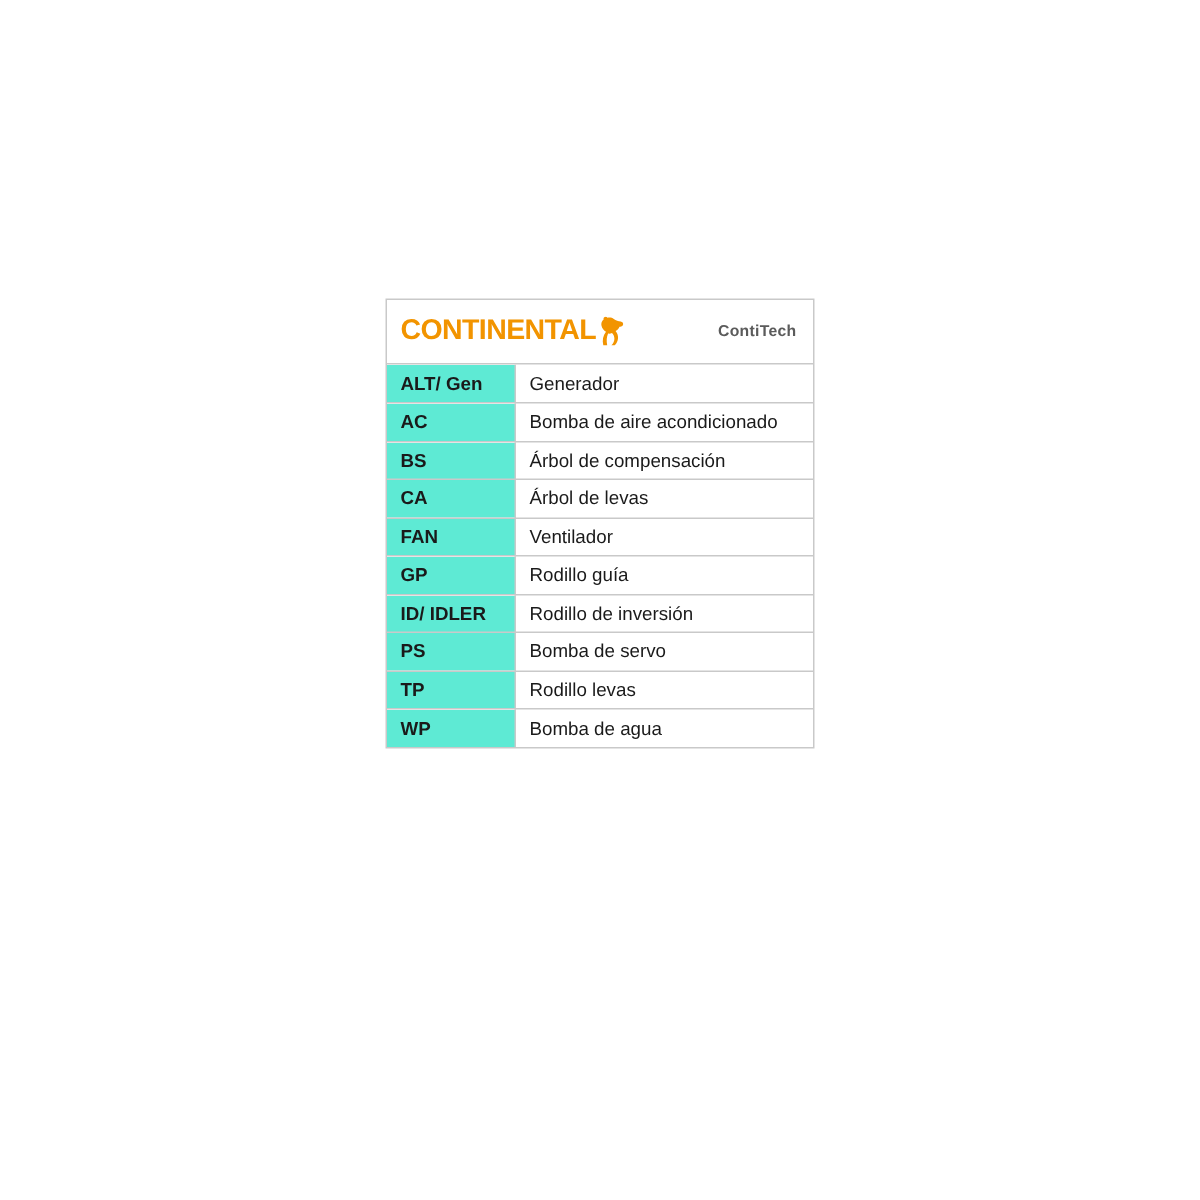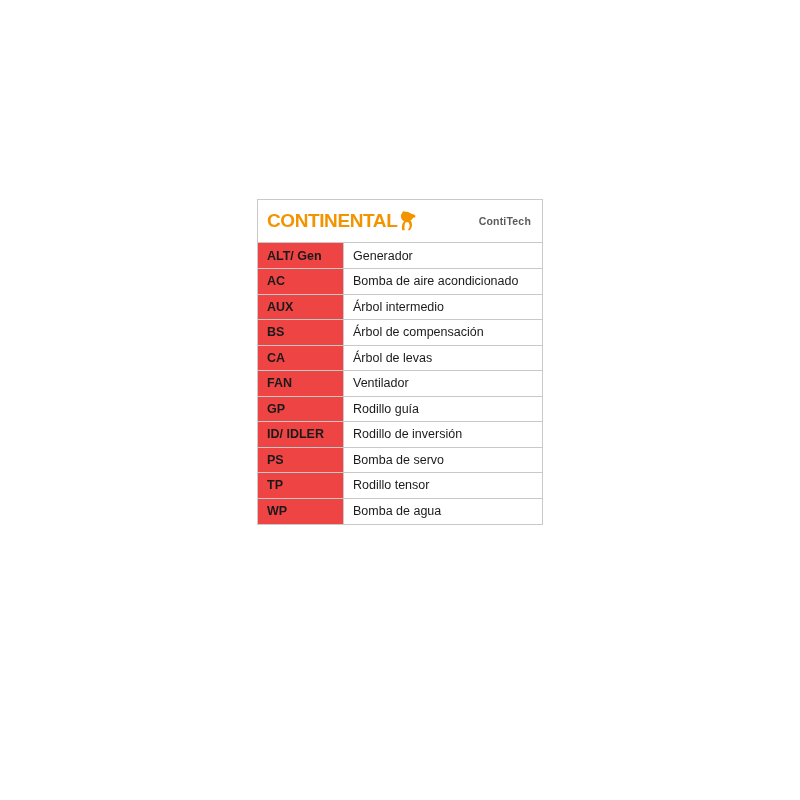--- a/index.html
+++ b/index.html
@@ -75,21 +75,21 @@
     padding: 0 0 0 9px;
     font-size: 12.5px;
     color: #1a1a1a;
     vertical-align: middle;
     white-space: nowrap;
     overflow: hidden;
   }
   table.legend tr:last-child td { border-bottom: none; }
   td.abbr {
     width: 76px;
-    background: #ef4444;
+    background: #5eead4;
     font-weight: bold;
     border-right: 1px solid #c9c9c9;
   }
   td.desc {
     background: #ffffff;
     font-weight: normal;
   }
 </style>
 </head>
 <body>
@@ -114,24 +114,20 @@
       <tbody>
         <tr>
           <td class="abbr">ALT/ Gen</td>
           <td class="desc">Generador</td>
         </tr>
         <tr>
           <td class="abbr">AC</td>
           <td class="desc">Bomba de aire acondicionado</td>
         </tr>
         <tr>
-          <td class="abbr">AUX</td>
-          <td class="desc">Árbol intermedio</td>
-        </tr>
-        <tr>
           <td class="abbr">BS</td>
           <td class="desc">Árbol de compensación</td>
         </tr>
         <tr>
           <td class="abbr">CA</td>
           <td class="desc">Árbol de levas</td>
         </tr>
         <tr>
           <td class="abbr">FAN</td>
           <td class="desc">Ventilador</td>
@@ -143,21 +139,21 @@
         <tr>
           <td class="abbr">ID/ IDLER</td>
           <td class="desc">Rodillo de inversión</td>
         </tr>
         <tr>
           <td class="abbr">PS</td>
           <td class="desc">Bomba de servo</td>
         </tr>
         <tr>
           <td class="abbr">TP</td>
-          <td class="desc">Rodillo tensor</td>
+          <td class="desc">Rodillo levas</td>
         </tr>
         <tr>
           <td class="abbr">WP</td>
           <td class="desc">Bomba de agua</td>
         </tr>
       </tbody>
     </table>
 
   </div>
 

